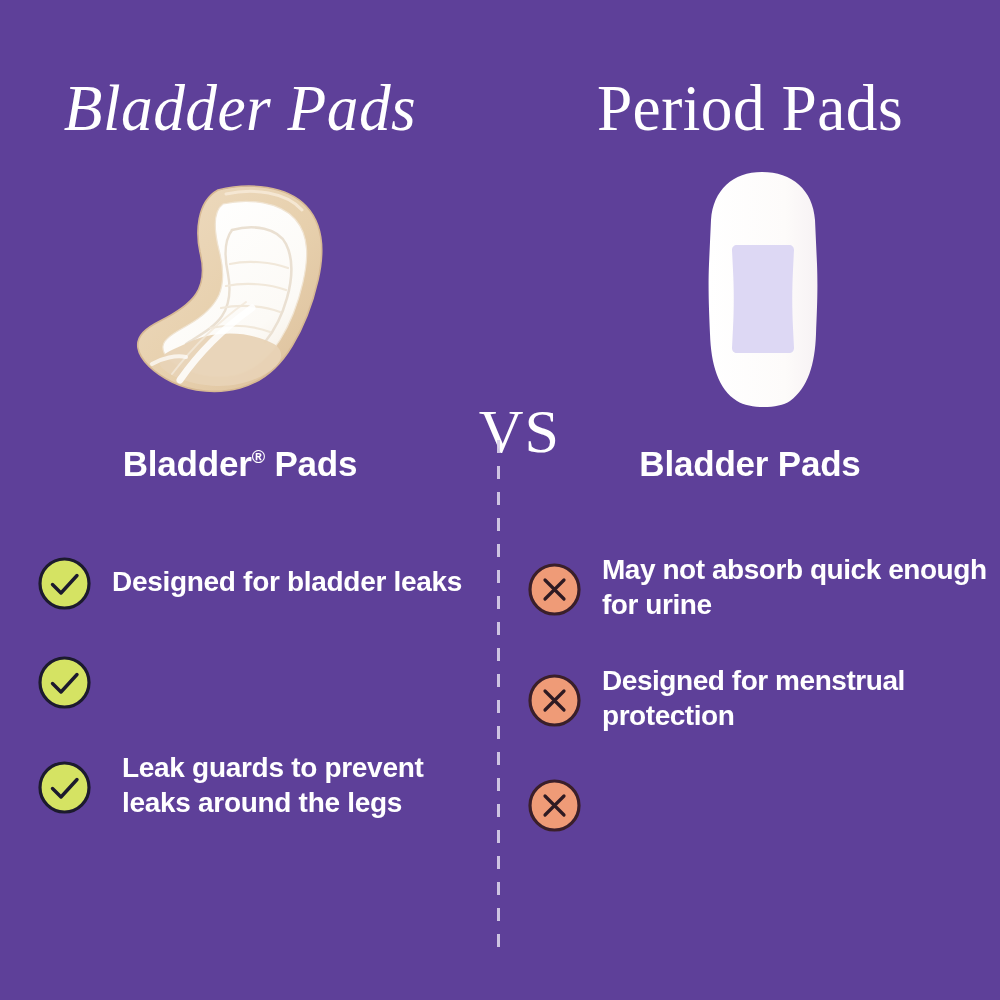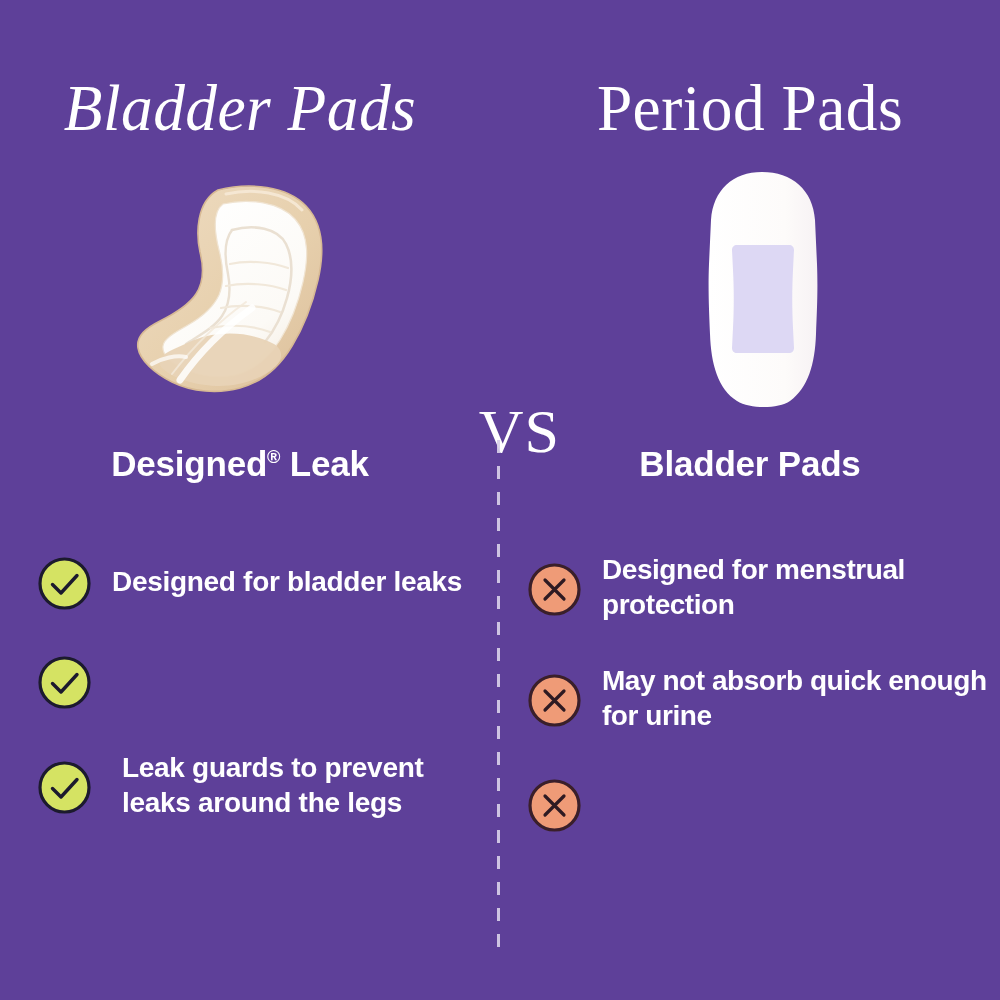--- a/index.html
+++ b/index.html
@@ -284,21 +284,21 @@
                L114,180 C114,183 112,185 109,185
                L57,185 C54,185 52,183 52,180
                L53,160 C54,140 54,122 53,102
                L52,82 C52,79 54,77 57,77 Z" fill="#ddd8f4"></path>
     </svg>
 
     <div class="vs-label">VS</div>
   </div>
 
   <div class="subtitle-row">
-    <div class="subtitle subtitle-left"><span>Designed</span><sup>®</sup><span> Leak</span></div>
+    <div class="subtitle subtitle-left"><span>Bladder</span><sup>®</sup><span> Pads</span></div>
     <div class="subtitle subtitle-right">Bladder Pads</div>
   </div>
 
   <div class="divider"></div>
 
   <div class="features">
 
     <div class="col col-left">
 
       <div class="feature">
@@ -326,29 +326,29 @@
 
     </div>
 
     <div class="col col-right">
 
       <div class="feature">
         <svg class="badge" viewBox="0 0 53 53">
           <circle cx="26.5" cy="26.5" r="24.5" fill="#ef9b77" stroke="#3a1f2a" stroke-width="3.2"></circle>
           <path d="M17,17 L36,36 M36,17 L17,36" fill="none" stroke="#2e1a22" stroke-width="3.2" stroke-linecap="round"></path>
         </svg>
-        <div class="feature-text">Designed for menstrual protection</div>
+        <div class="feature-text">May not absorb quick enough for urine</div>
       </div>
 
       <div class="feature">
         <svg class="badge" viewBox="0 0 53 53">
           <circle cx="26.5" cy="26.5" r="24.5" fill="#ef9b77" stroke="#3a1f2a" stroke-width="3.2"></circle>
           <path d="M17,17 L36,36 M36,17 L17,36" fill="none" stroke="#2e1a22" stroke-width="3.2" stroke-linecap="round"></path>
         </svg>
-        <div class="feature-text">May not absorb quick enough for urine</div>
+        <div class="feature-text">Designed for menstrual protection</div>
       </div>
 
       <div class="feature">
         <svg class="badge" viewBox="0 0 53 53">
           <circle cx="26.5" cy="26.5" r="24.5" fill="#ef9b77" stroke="#3a1f2a" stroke-width="3.2"></circle>
           <path d="M17,17 L36,36 M36,17 L17,36" fill="none" stroke="#2e1a22" stroke-width="3.2" stroke-linecap="round"></path>
         </svg>
       </div>
 
     </div>

